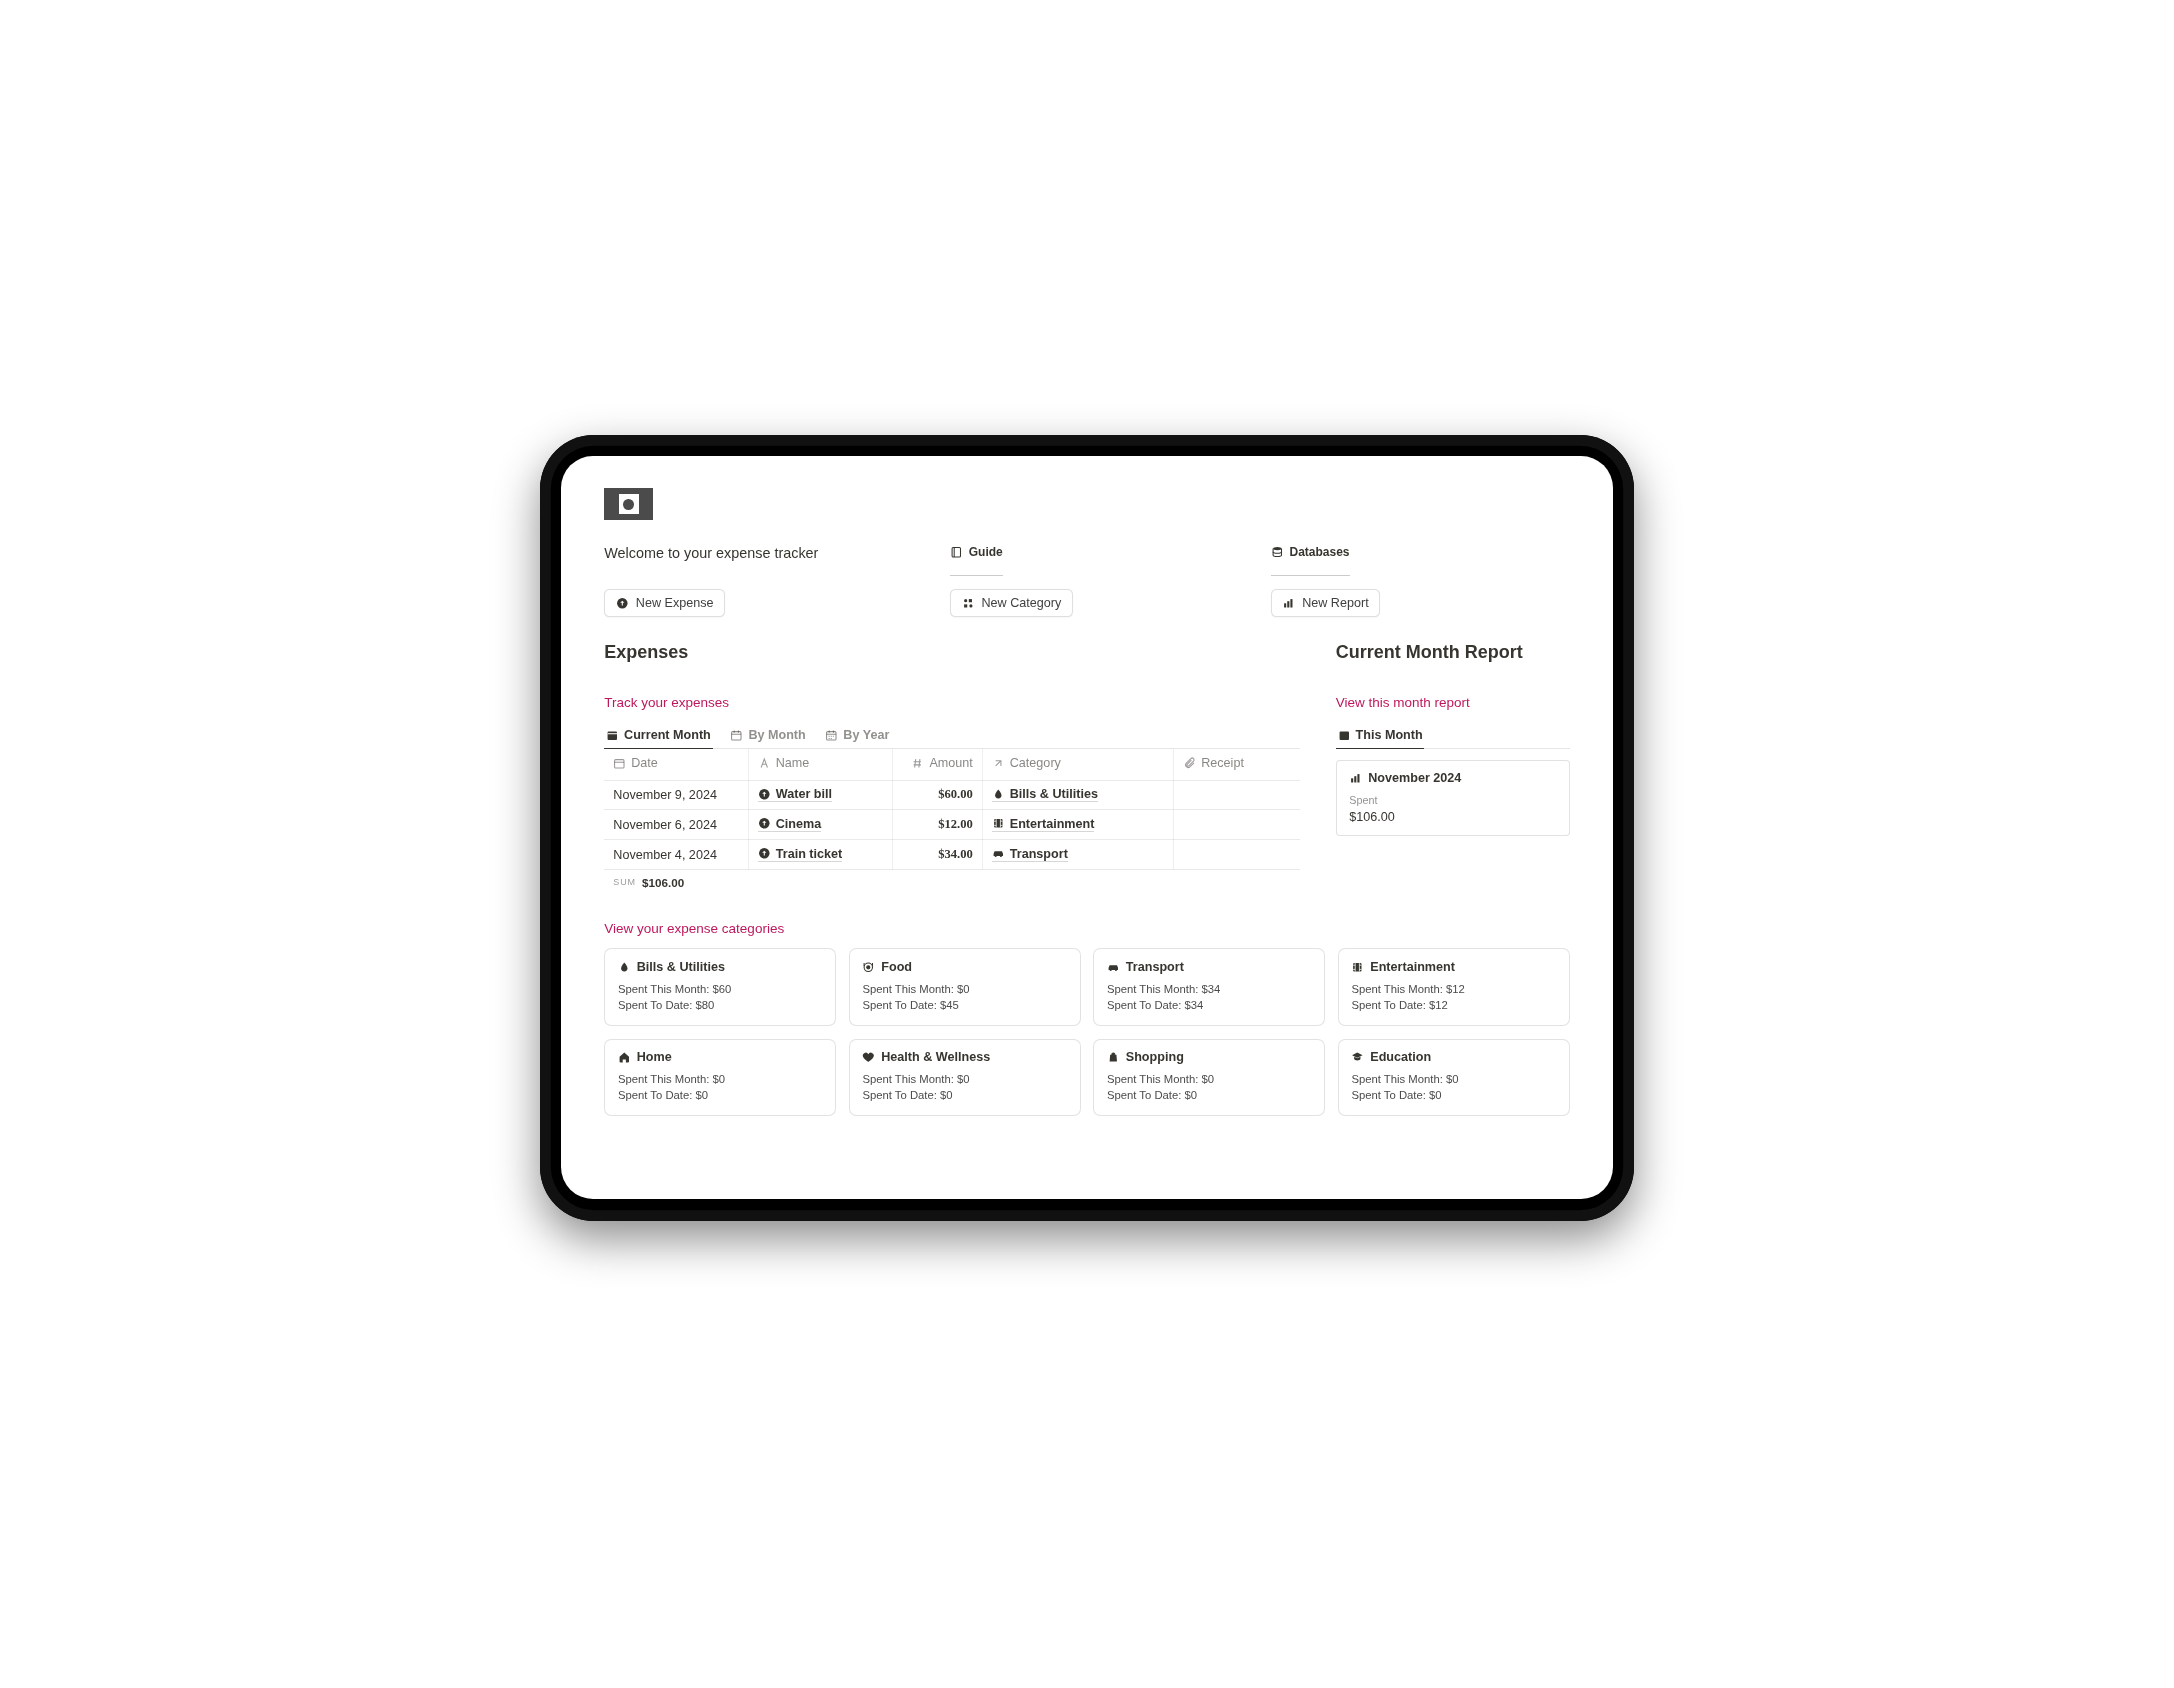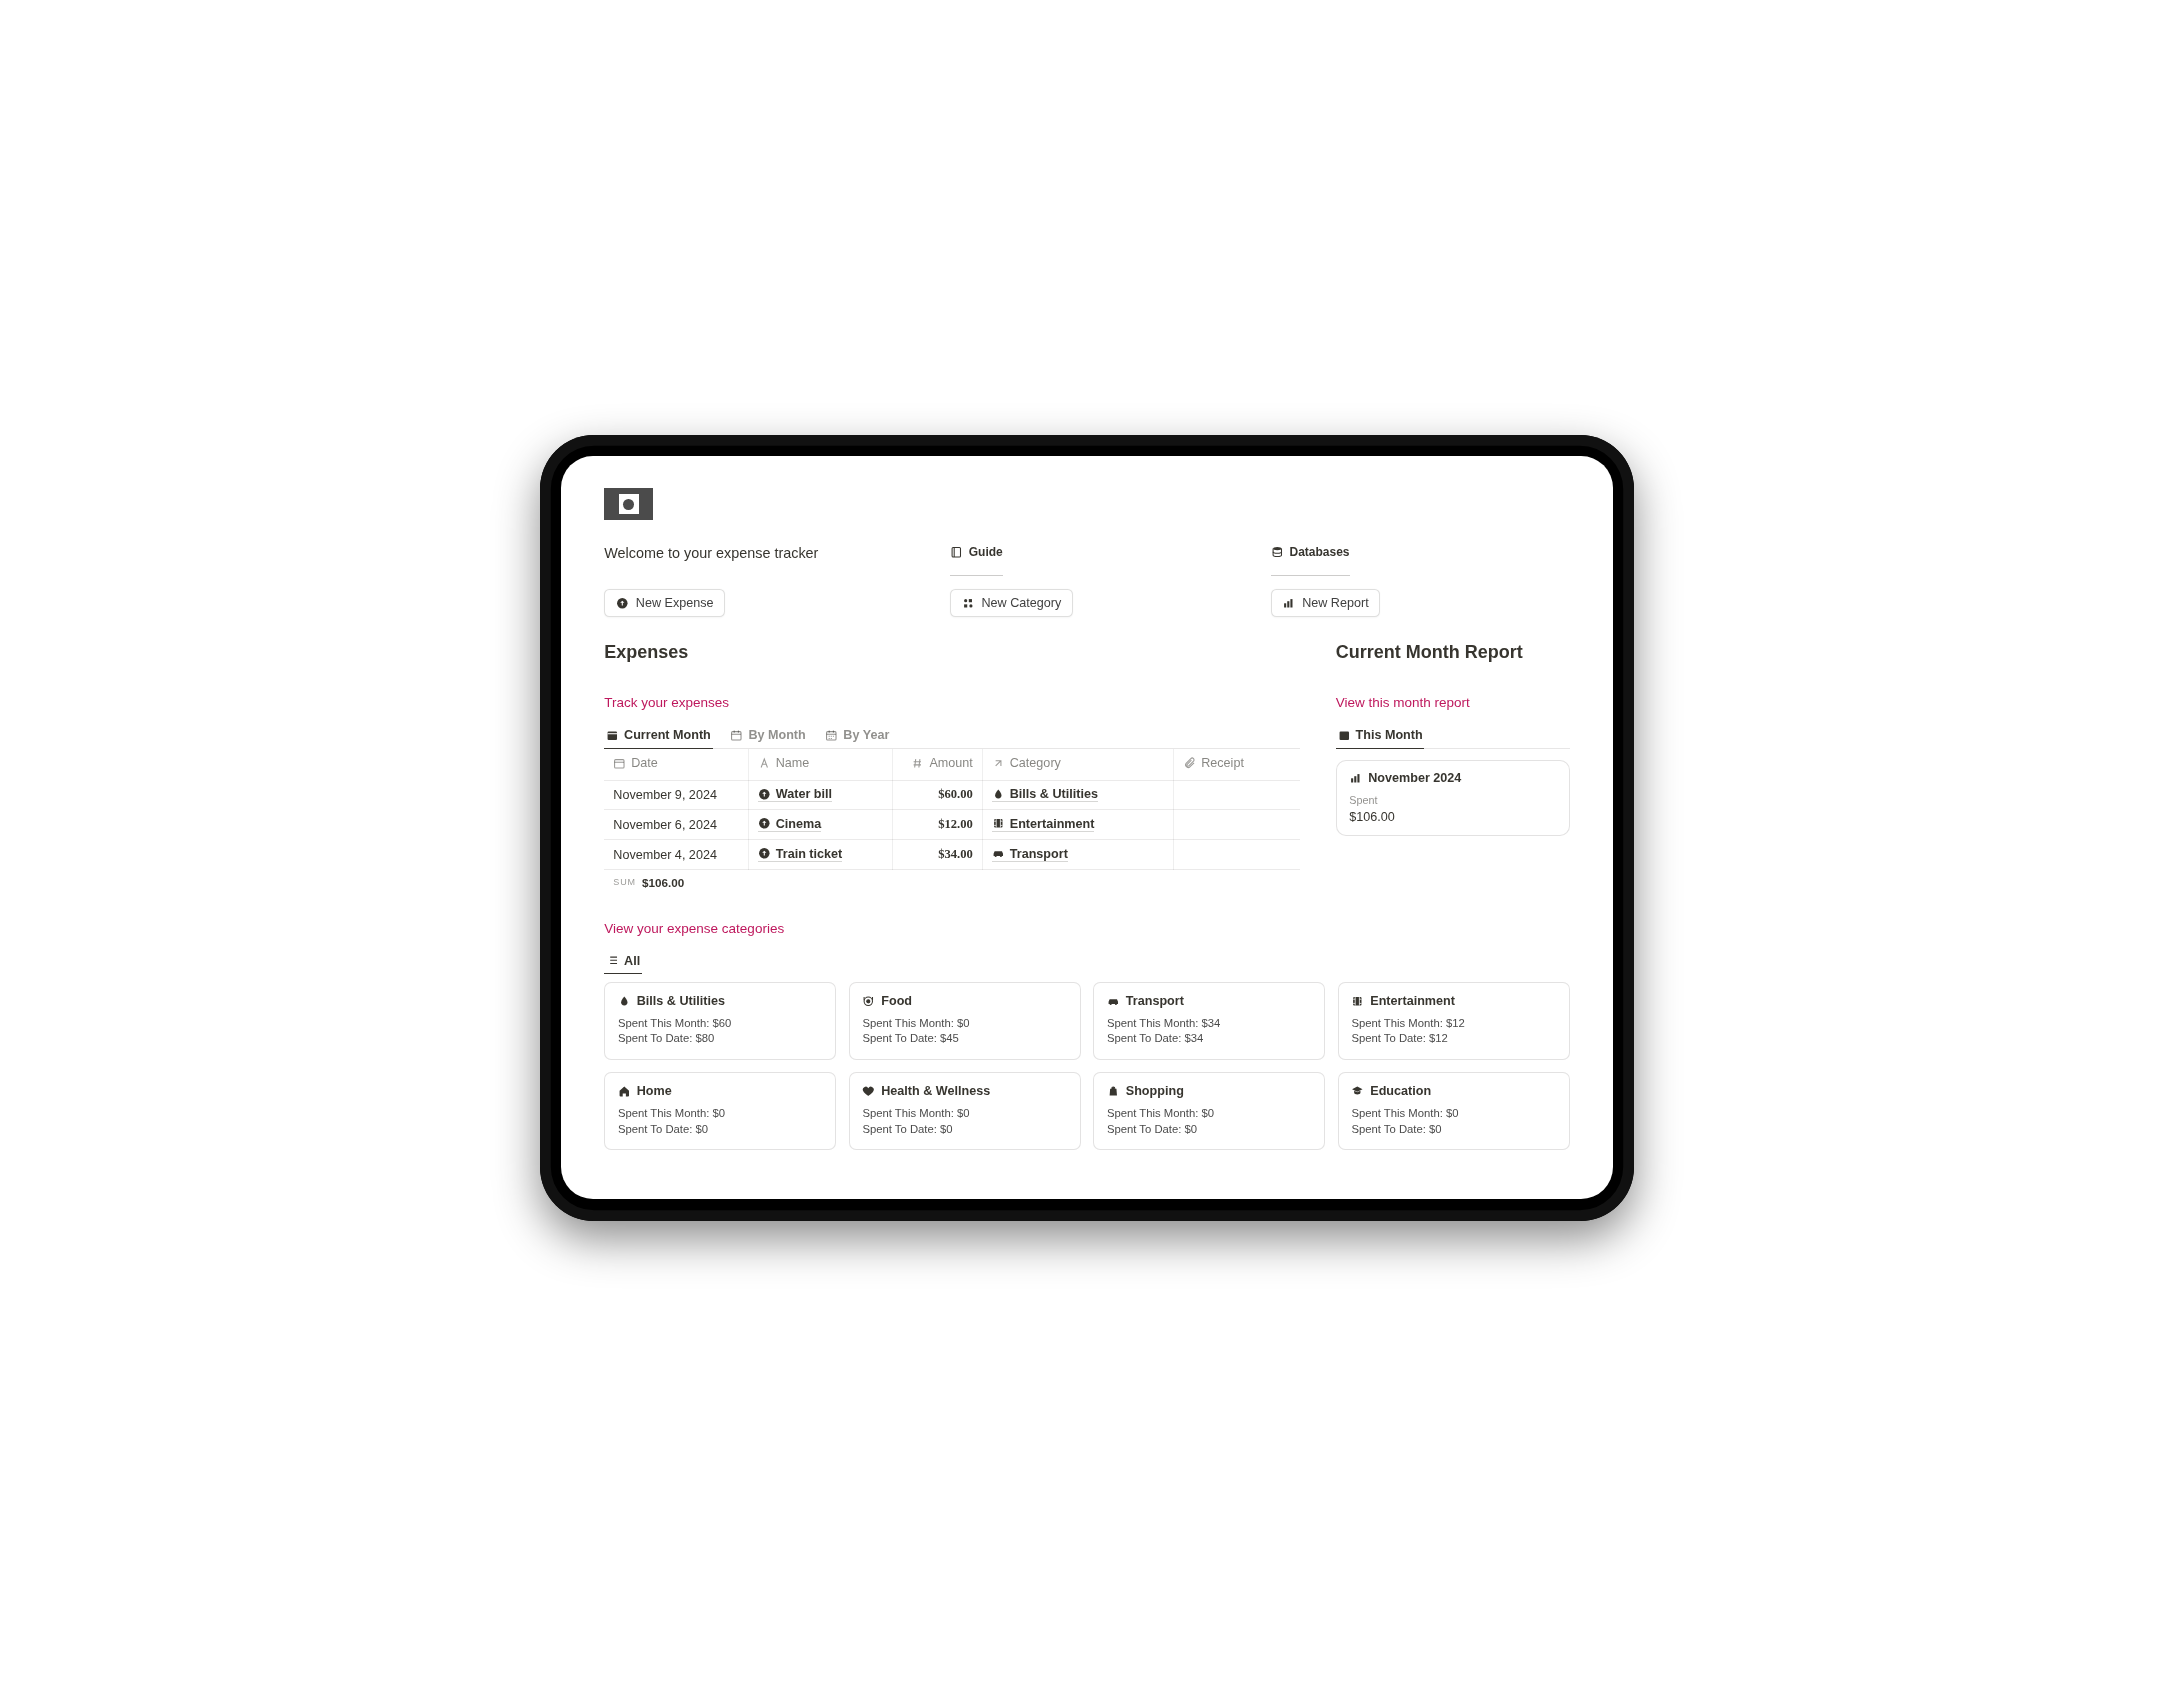--- a/index.html
+++ b/index.html
@@ -159,21 +159,21 @@
     font-size: 11.7px;
     gap: 6px;
   }
   .sum-row .lbl { letter-spacing: 0.9px; font-size: 9px; color: rgba(55,53,47,.5); text-transform: uppercase; align-self:center; }
   .sum-row .val { font-weight: 600; }
 
   
   .report-tabs { display:flex; gap:9px; border-bottom:0.9px solid rgba(55,53,47,.12); margin-bottom:10.8px; }
   .report-card {
     border: 0.9px solid rgba(55,53,47,.14);
-    border-radius: 10px;
+    border-radius: 4px;
     padding: 10.8px 12.6px;
     background:#fff;
   }
   .report-card .name { display:flex; align-items:center; gap:6.3px; font-weight:600; font-size:12.6px; margin-bottom:9px; }
   .report-card .label { font-size:10.8px; color: rgba(55,53,47,.55); margin-bottom:3.6px; }
   .report-card .value { font-size:12.6px; font-weight:500; }
 
   
   .cat-section { margin-top: 20px; }
   .cat-tabs { display:flex; gap:9px; border-bottom:none; margin-bottom:9px; }
@@ -468,30 +468,20 @@
                 <span>November 2024</span>
               </div>
               <div class="label">Spent</div>
               <div class="value">$106.00</div>
             </div>
           </div>
         </div>
 
         <div class="cat-section">
           <div class="sub">View your expense categories</div>
-          <div class="cat-tabs">
-            <div class="tab active">
-              <span class="ic">
-                  <svg viewBox="0 0 24 24" fill="none" stroke="#37352f" stroke-width="2">
-                    <path d="M8 6h13M8 12h13M8 18h13M3 6h.01M3 12h.01M3 18h.01"></path>
-                  </svg>
-                </span>
-              <span>All</span>
-            </div>
-          </div>
           <div class="cat-grid" id="cat-grid">
               <div class="cat-card">
     <div class="name">
       <span class="ic">
                     <svg viewBox="0 0 24 24" fill="#37352f">
                       <path d="M12 3c4 5 6 8 6 11a6 6 0 01-12 0c0-3 2-6 6-11z"></path>
                     </svg>
                   </span>
       <span>Bills &amp; Utilities</span>
     </div>

